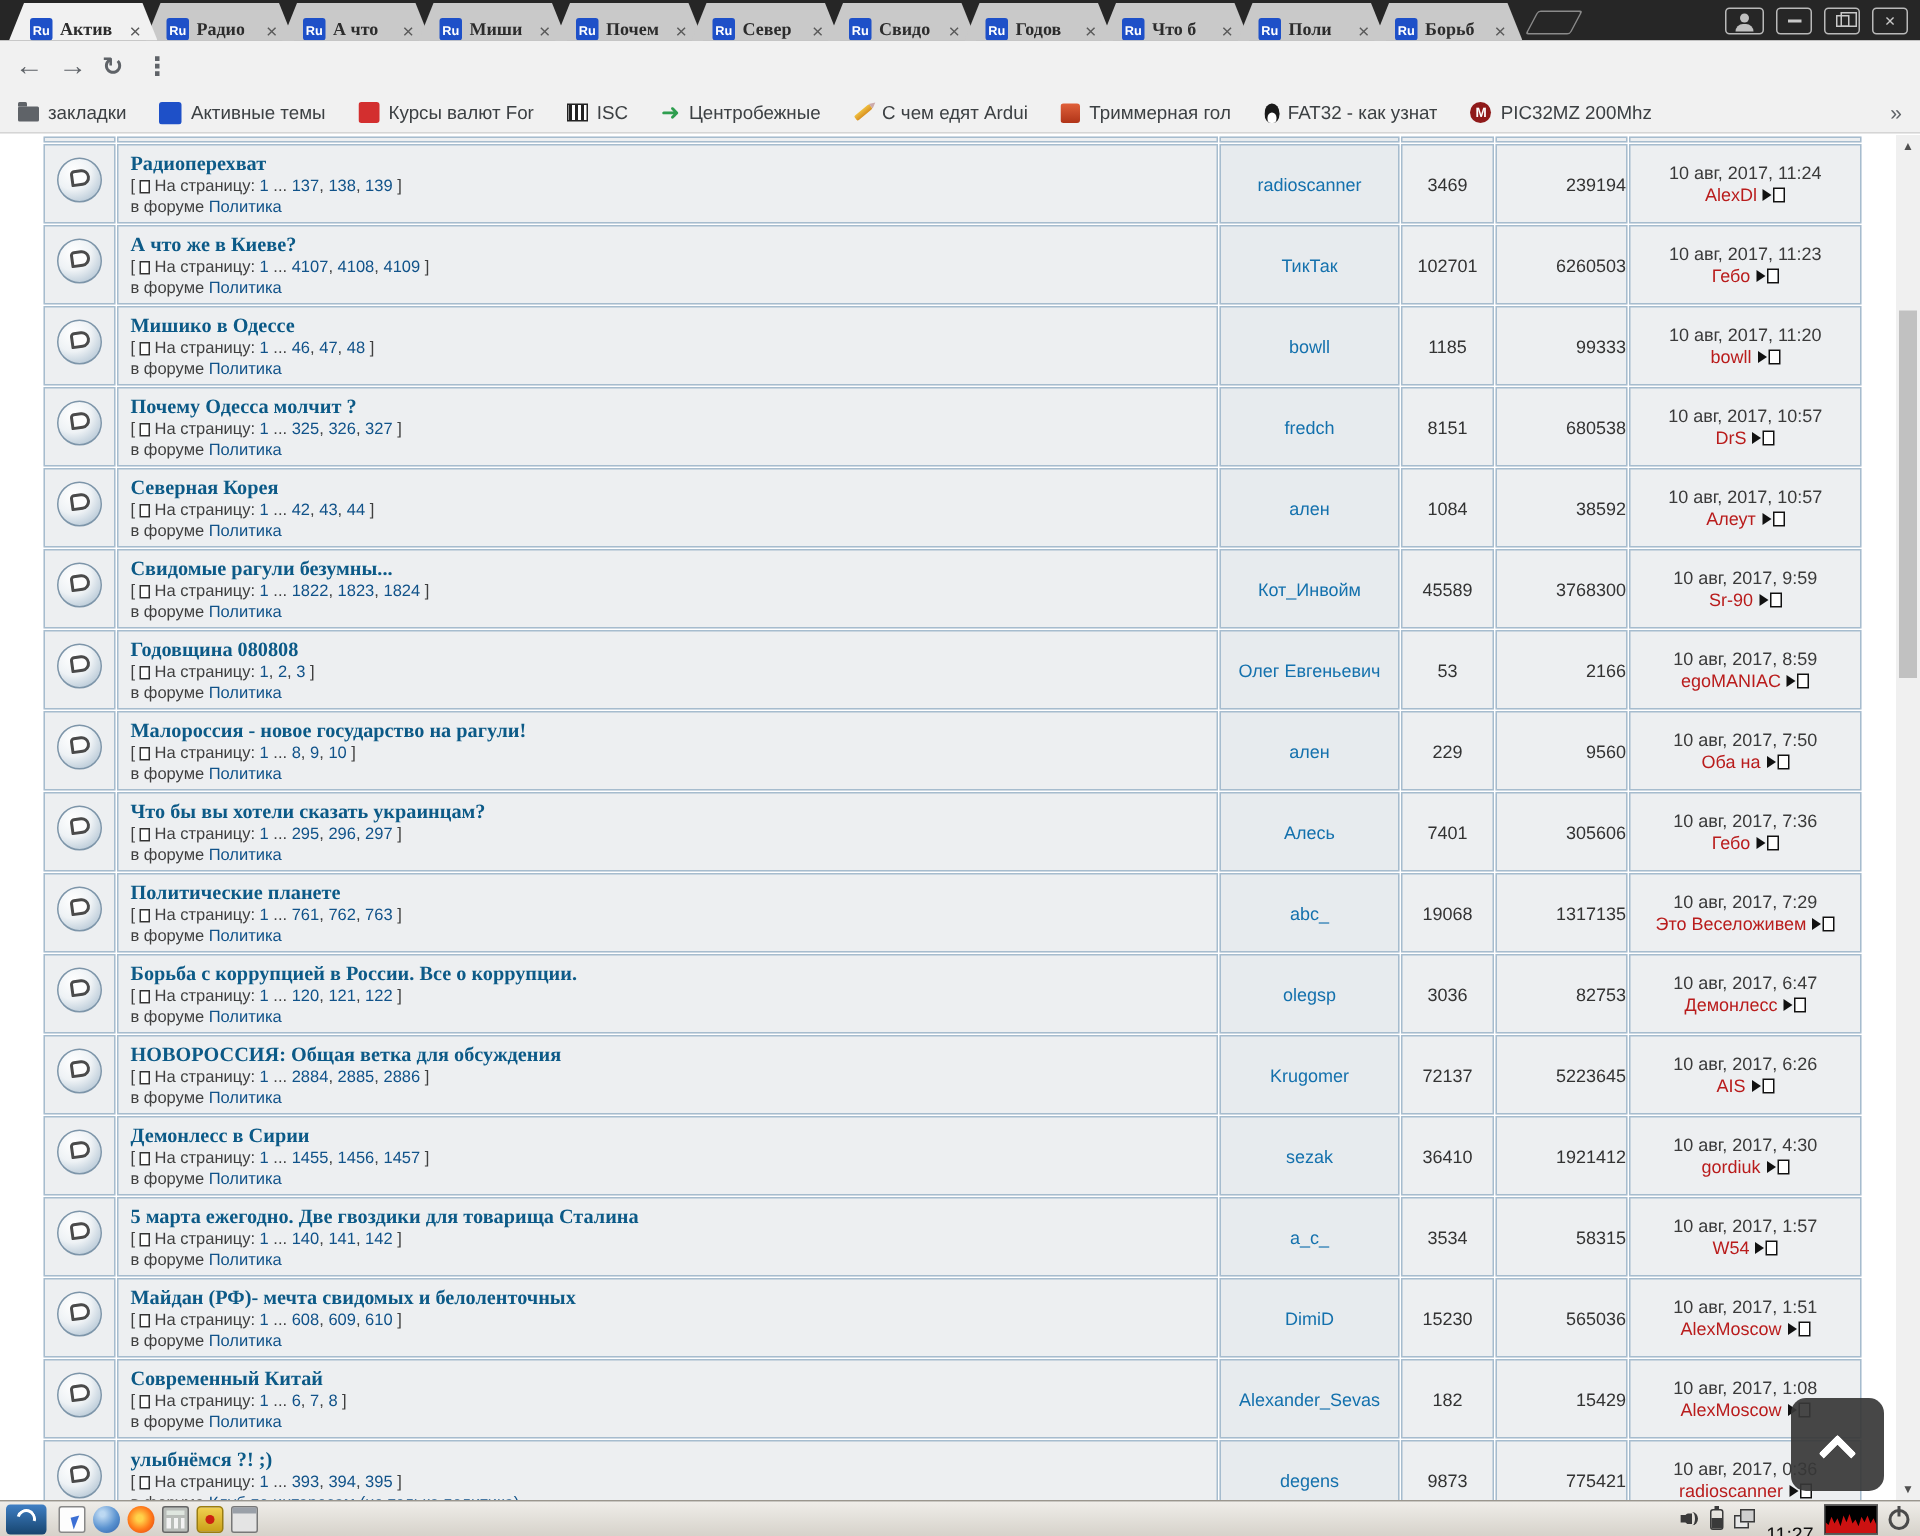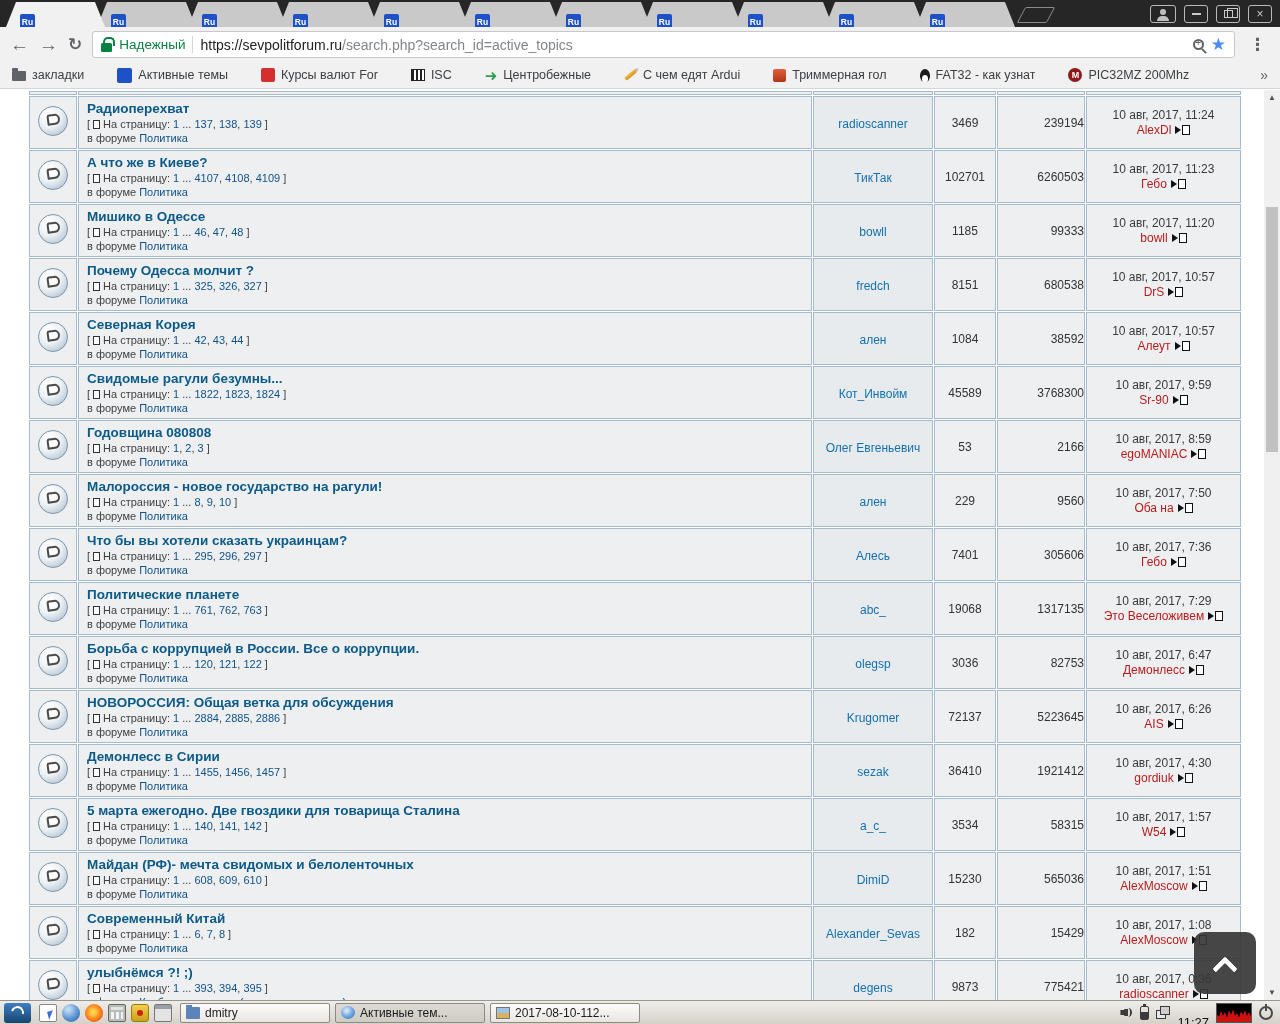--- a/index.html
+++ b/index.html
@@ -2,21 +2,21 @@
 <html><head>
 <meta charset="utf-8">
 <style>
   * { box-sizing: border-box; margin: 0; padding: 0; }
   html,body { width:1280px; height:1024px; overflow:hidden; }
   body { font-family: "Liberation Sans", "DejaVu Sans", sans-serif; background:#fff; position:relative; }
   .screen { position:absolute; inset:0; width:1280px; height:1024px; overflow:hidden; }
 
   
   .tabstrip { position:absolute; top:0; left:0; right:0; height:27px; background:#262626; display:flex; align-items:flex-end; padding-left:6px; }
-  .tab { position:relative; height:25px; width:99px; margin-right:-8px; background:#c9c9c9; display:flex; align-items:flex-start; padding:12px 10px 0 14px; clip-path:polygon(10px 0, calc(100% - 10px) 0, 100% 100%, 0 100%); cursor:pointer;flex-direction:column; }
+  .tab { position:relative; height:25px; width:99px; margin-right:-8px; background:#c9c9c9; display:flex; align-items:flex-end; padding:12px 10px 0 14px; clip-path:polygon(10px 0, calc(100% - 10px) 0, 100% 100%, 0 100%); cursor:pointer; }
   .tab.active { background:#f1f1f1; z-index:5; }
   .tab .favicon { flex:0 0 15px; width:15px; height:15px; background:#1e50c8; color:#fff; font-size:8.5px; font-weight:bold; display:flex; align-items:center; justify-content:center; border-radius:2px; margin-right:5px; }
   .tab .t-title { font-size:12px; color:#2c2c2c; white-space:nowrap; overflow:hidden; max-width:46px; }
   .tab .t-close { margin-left:auto; font-size:13px; color:#5a5a5a; line-height:1; padding:0 1px; }
   .newtab { width:30px; height:16px; margin:0 0 4px 14px; background:transparent; border:1px solid #8a8a8a; transform:skewX(-28deg); border-radius:2px; }
   .tabstrip-right { margin-left:auto; display:flex; align-items:center; gap:8px; padding:0 8px 4px 0; }
   .profile-btn { width:26px; height:18px; border:1px solid #b9b9b9; border-radius:3px; position:relative; }
   .profile-btn .head { position:absolute; left:9px; top:3px; width:6px; height:6px; border-radius:50%; background:#c0c0c0; }
   .profile-btn .bodyy { position:absolute; left:6px; top:10px; width:12px; height:5px; border-radius:6px 6px 0 0; background:#c0c0c0; }
   .winbtn { width:24px; height:18px; border:1px solid #b9b9b9; border-radius:3px; display:flex; align-items:center; justify-content:center; color:#c9c9c9; font-size:12px; }
@@ -37,21 +37,21 @@
   .url .host-part { color:#202124; }
   .url .path-part { color:#80868b; }
   .omni-spacer { flex:1; }
   .zoom-icon { position:relative; width:11px; height:11px; border:2px solid #5f6368; border-radius:50%; }
   .zoom-icon::before { content:"+"; position:absolute; top:-4px; left:0.5px; font-size:10px; color:#5f6368; }
   .zoom-icon::after { content:""; position:absolute; right:-5px; bottom:-4px; width:6px; height:2px; background:#5f6368; transform:rotate(45deg); }
   .star-icon { color:#4c8bf5; font-size:17px; line-height:1; }
   .kebab { color:#5f6368; font-size:17px; font-weight:bold; padding:0 4px; }
 
   
-  .bookmarks { position:absolute; top:62px; left:0; right:0; height:27px; background:#f1f1f1; border-bottom:1px solid #d5d5d5; display:flex; align-items:center; padding:0 12px; gap:33px; }
+  .bookmarks { position:absolute; top:62px; left:0; right:0; height:27px; background:#f1f1f1; border-bottom:1px solid #d5d5d5; display:flex; align-items:center; padding:0 12px; gap:22px; }
   .bm { display:flex; align-items:center; gap:6px; max-width:135px; overflow:hidden; }
   .bm .bm-label { font-size:12.5px; color:#3c4043; white-space:nowrap; }
   .bm-ic { flex:0 0 auto; display:inline-block; }
   .folder-icon { width:14px; height:10px; background:#5f6368; border-radius:1px; position:relative; margin-top:2px; }
   .folder-icon::before { content:""; position:absolute; top:-3px; left:0; width:6px; height:3px; background:#5f6368; border-radius:1px 1px 0 0; }
   .ru-favicon { width:15px; height:15px; background:#1e50c8; color:#fff; font-size:8.5px; font-weight:bold; display:flex; align-items:center; justify-content:center; border-radius:2px; }
   .forex-icon { width:14px; height:14px; background:#d32f2f; color:#fff; font-size:10px; font-weight:bold; display:flex; align-items:center; justify-content:center; border-radius:2px; }
   .isc-icon { width:14px; height:12px; border:1px solid #222; background:repeating-linear-gradient(90deg,#222 0 2px,#fff 2px 4px); }
   .green-arrow-icon { color:#2e9e4f; font-size:15px; font-weight:bold; line-height:1; }
   .pencil-icon { width:13px; height:4px; background:linear-gradient(#f0c040,#d89020); transform:rotate(-40deg); border-radius:1px; position:relative; }
@@ -69,21 +69,21 @@
   tr.sliver td { height:4px; padding:0; }
   tr.topic-row td { height:50px; }
   .c-icon { width:48px; text-align:center; }
   .c-topic { width:734px; padding:3px 8px; vertical-align:top !important; }
   .c-author { width:120px; text-align:center; background:#e7ebee !important; }
   .c-replies { width:62px; text-align:center; font-size:12px; color:#333; }
   .c-views { width:88px; text-align:right; font-size:12px; color:#333; }
   .c-last { width:155px; text-align:center; font-size:12px; color:#333; }
   .topic-ball { display:inline-block; width:30px; height:30px; border-radius:50%; border:1px solid #7d95a9; background:radial-gradient(circle at 35% 30%, #ffffff 0%, #eef2f5 45%, #9fb6c9 100%); position:relative; }
   .topic-ball .bubble { position:absolute; left:8px; top:7px; width:13px; height:11px; border:2.5px solid #4a4a4a; border-radius:3px 6px 6px 1px; background:#fdfdfd; transform:rotate(-8deg); }
-  .t-title { display:block; font-size:13.5px; font-weight:bold; color:#0c5a87; line-height:16px; margin-top:1px; white-space:nowrap; text-decoration:none; cursor:pointer; }
+  .t-title { display:block; font-size:13.5px; font-weight:bold; color:#0c5a87; line-height:16px; margin-top:1px; white-space:nowrap; text-decoration:none; cursor:pointer;font-family:Liberation Serif, serif; }
   .t-meta { font-size:11px; color:#3f3f3f; line-height:14px; display:flex; align-items:center; gap:3px; }
   .doc-ic { display:inline-block; width:7px; height:9px; border:1px solid #333; background:#fff; }
   .pg-link { color:#105289; cursor:pointer; }
   .pg-sep { color:#3f3f3f; white-space:pre; }
   .t-forum { font-size:11px; color:#3f3f3f; line-height:14px; }
   .t-forum .in-forum-lbl { margin-right:3px; }
   .f-link { color:#105289; cursor:pointer; }
   .a-link { font-size:12px; color:#1471ad; cursor:pointer; }
   .l-date { line-height:15px; color:#3a3a3a; }
   .l-who { line-height:15px; display:flex; align-items:center; justify-content:center; gap:4px; }
@@ -232,29 +232,20 @@
       <div class="winbtn">
           <span>×</span>
         </div>
     </div>
   </div>
 
   <div class="toolbar">
     <span class="navbtn">←</span>
     <span class="navbtn">→</span>
     <span class="navbtn reload">↻</span>
-    <div class="omnibox">
-      <span class="lock-icon"></span>
-      <span class="secure-label">Надежный</span>
-      <span class="omni-sep"></span>
-      <span class="url"><span class="host-part">https://sevpolitforum.ru</span><span class="path-part">/search.php?search_id=active_topics</span></span>
-      <span class="omni-spacer"></span>
-      <span class="zoom-icon"></span>
-      <span class="star-icon">★</span>
-    </div>
     <span class="kebab">⋮</span>
   </div>
 
   <div class="bookmarks">
 
       <div class="bm">
         <span class="bm-ic folder-icon"></span>
         <span class="bm-label">закладки</span>
       </div>
 
@@ -915,38 +906,20 @@
 
         <span class="ql-ic browser-blue-icon"></span>
 
         <span class="ql-ic firefox-icon"></span>
 
         <span class="ql-ic calculator-icon"></span>
 
         <span class="ql-ic yellow-app-icon"></span>
 
         <span class="ql-ic terminal-icon"></span>
-
-    </div>
-    <div class="taskbtns">
-
-        <div class="taskbtn">
-          <span class="tb-ic folder-blue-icon"></span>
-          <span class="tb-label">dmitry</span>
-        </div>
-
-        <div class="taskbtn pressed">
-          <span class="tb-ic chromium-icon"></span>
-          <span class="tb-label">Активные тем...</span>
-        </div>
-
-        <div class="taskbtn">
-          <span class="tb-ic image-icon"></span>
-          <span class="tb-label">2017-08-10-112...</span>
-        </div>
 
     </div>
     <div class="tray">
       <span class="vol-icon"></span>
       <span class="batt-icon"></span>
       <span class="net-icon"></span>
       <span class="clock">11:27</span>
       <span class="cpu-graph">
         <svg viewBox="0 0 34 20" preserveAspectRatio="none">
             <path d="M0,20 L0,12 2,14 4,8 6,13 8,9 10,15 12,7 14,12 16,6 18,13 20,10 22,15 24,8 26,12 28,7 30,13 32,9 34,14 34,20 Z" fill="#cc1111"></path>

